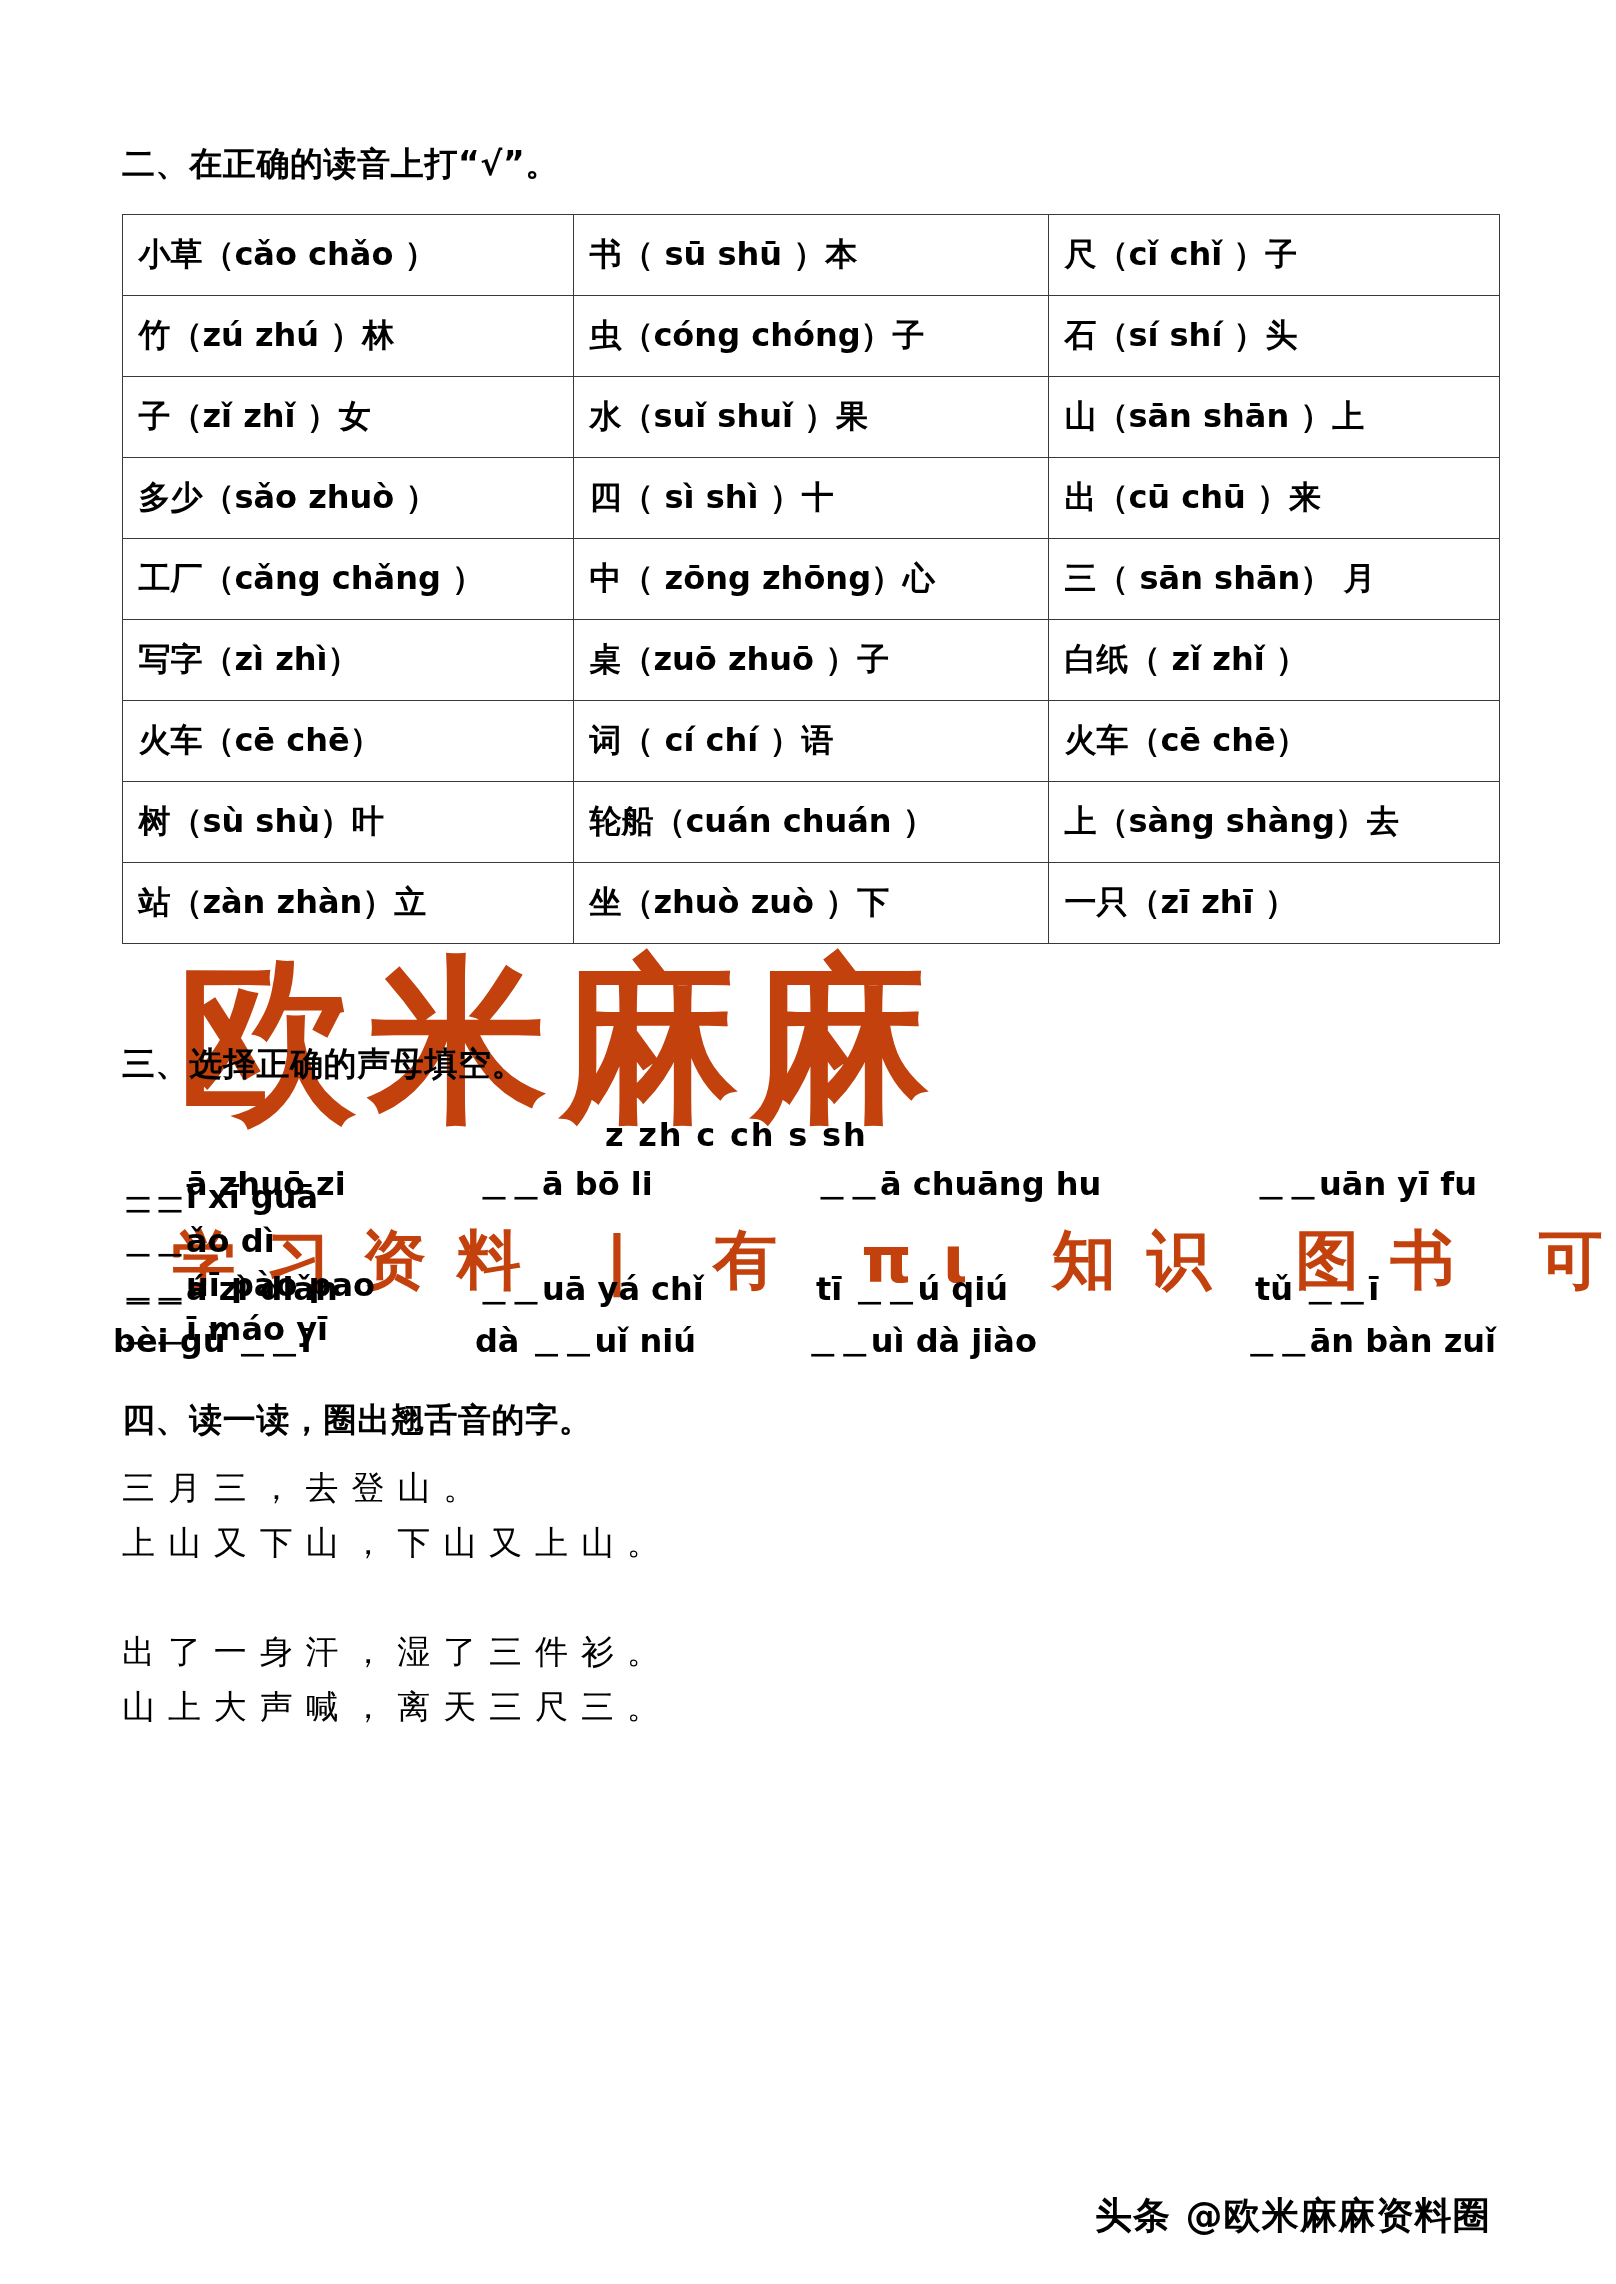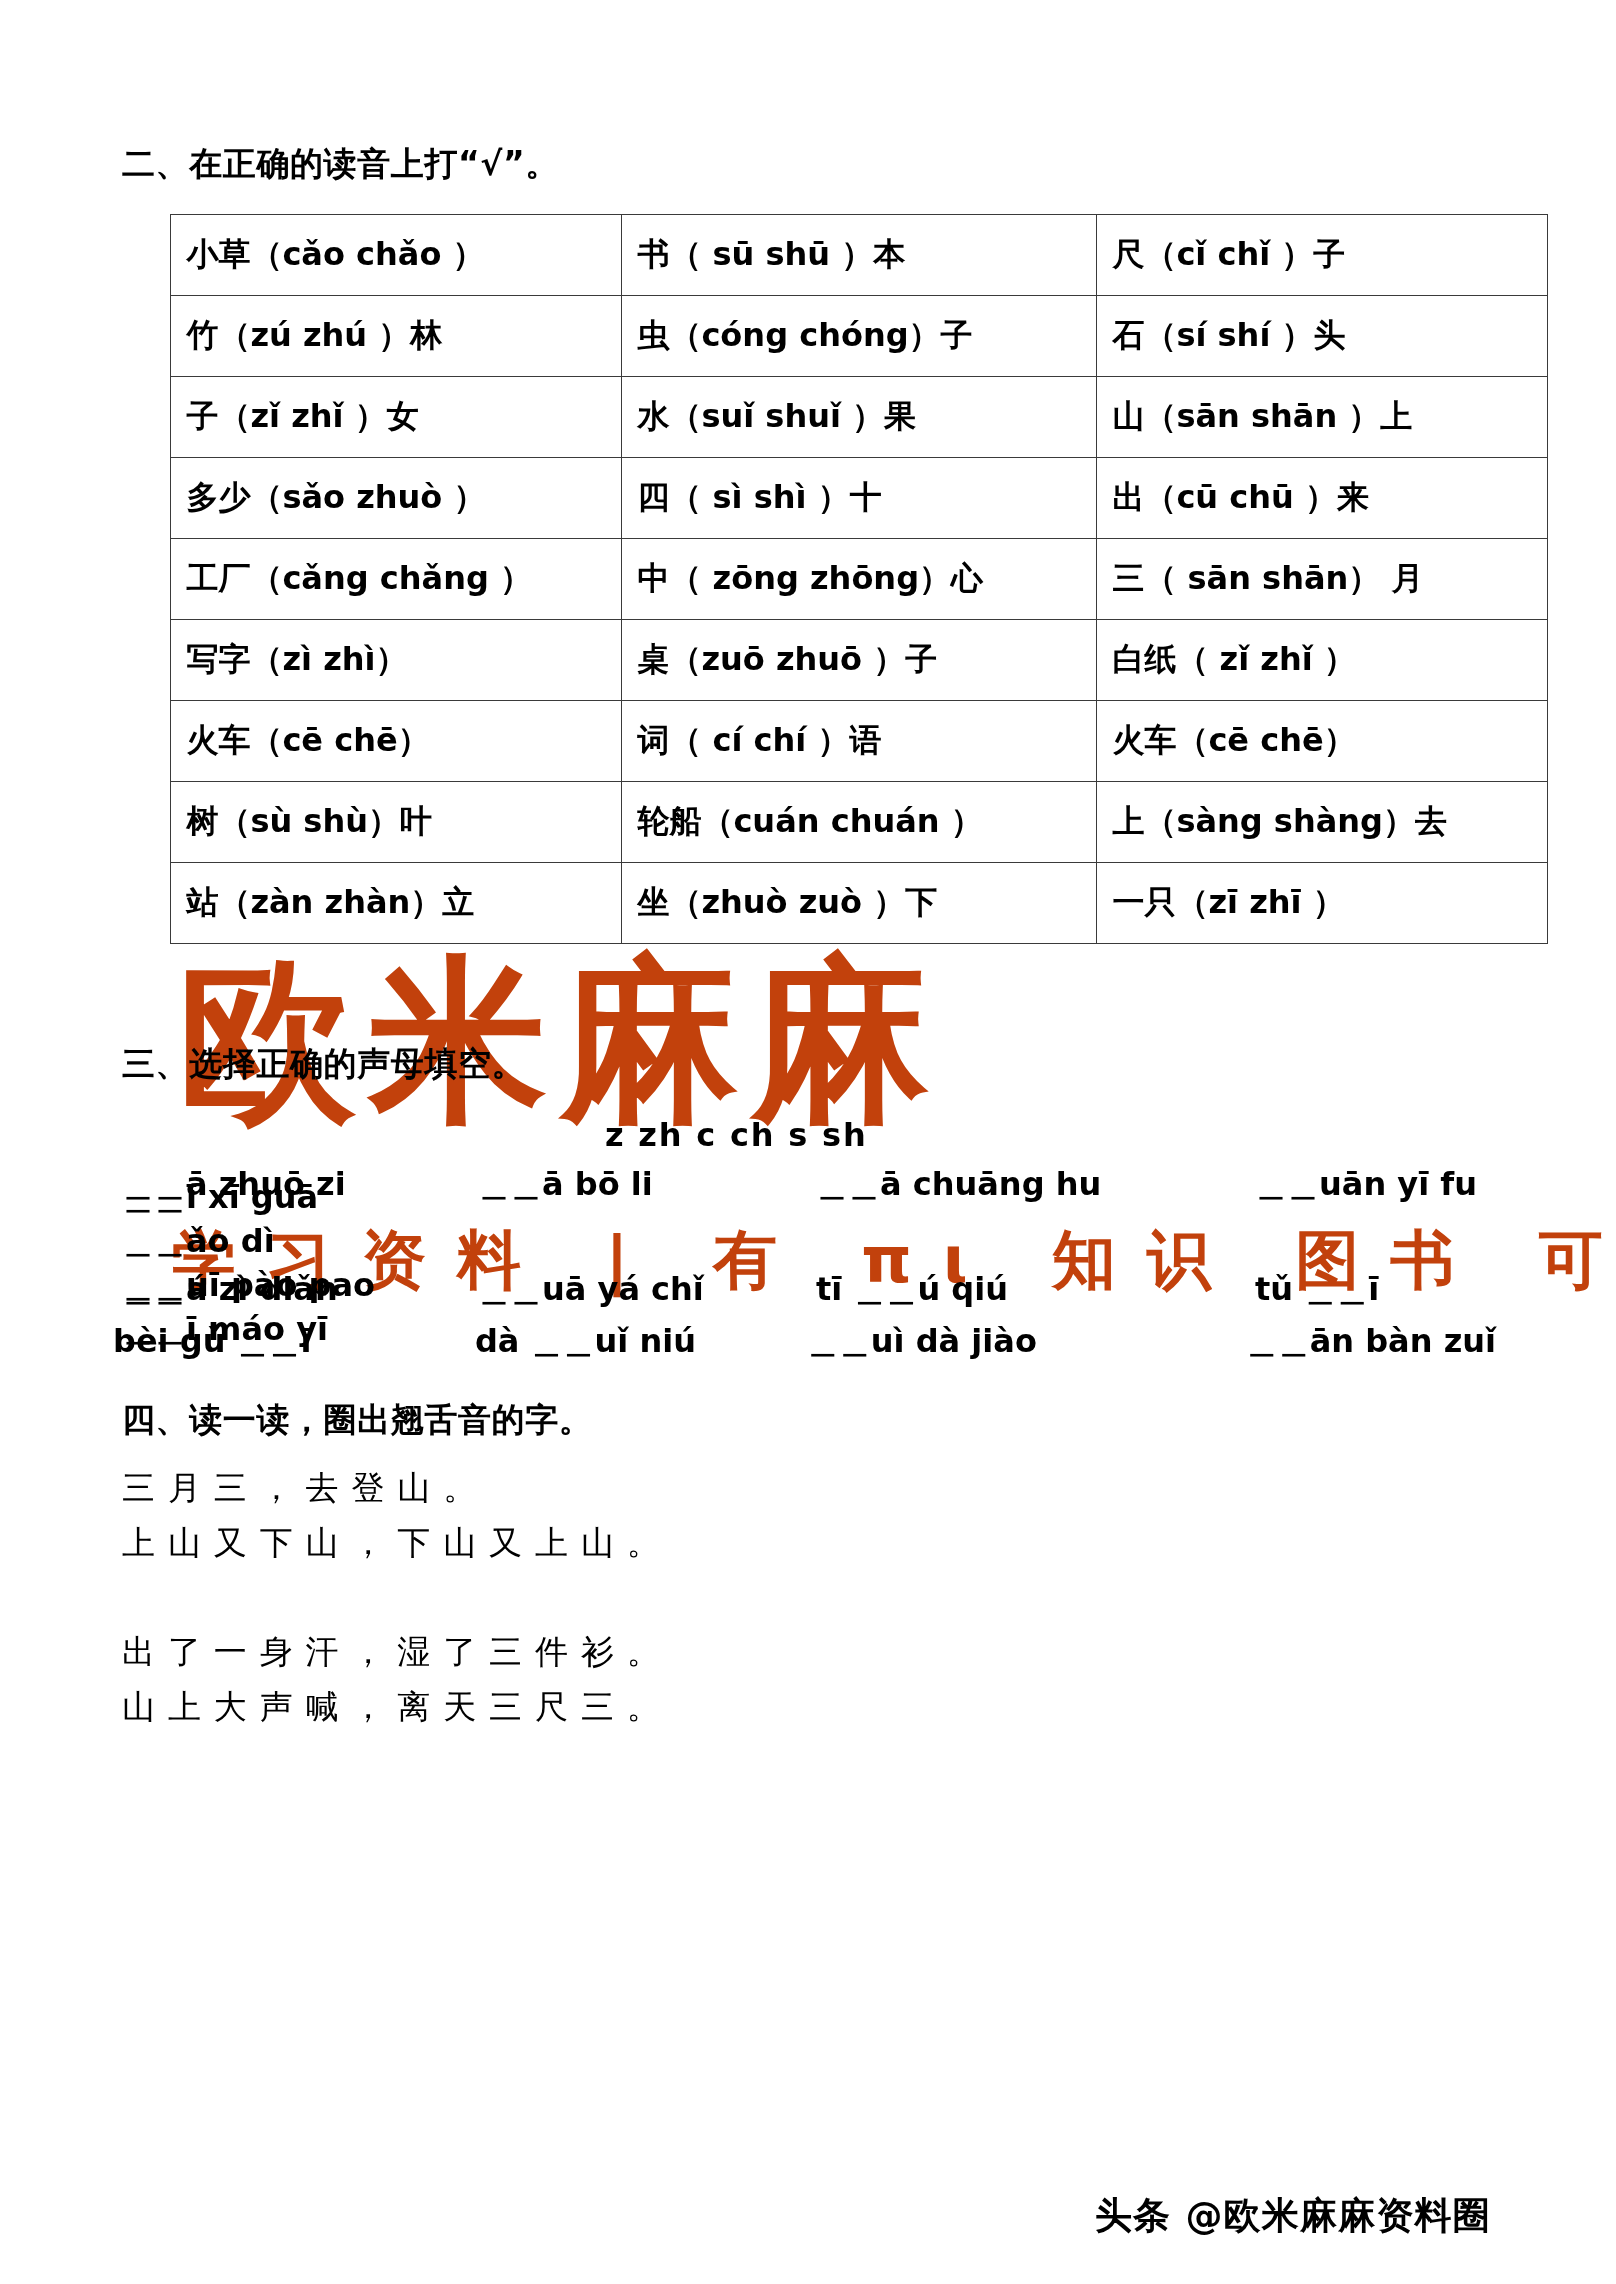--- a/index.html
+++ b/index.html
@@ -56,21 +56,20 @@
   #heading-four  { left: 122px; top: 1398px; }
 
   
   #pinyin-table {
     position: absolute;
     left: 122px;
     top: 214px;
     width: 1377px;
     border-collapse: collapse;
     table-layout: fixed;
-    margin-left: 48px;
   }
   #pinyin-table td {
     border: 1.8px solid #3a3a3a;
     height: 80px;
     padding: 0 15.4px;
     font-size: 32px;
     font-weight: 700;
     white-space: nowrap;
     vertical-align: middle;
     font-family: "DejaVu Sans", "Liberation Sans", sans-serif;

